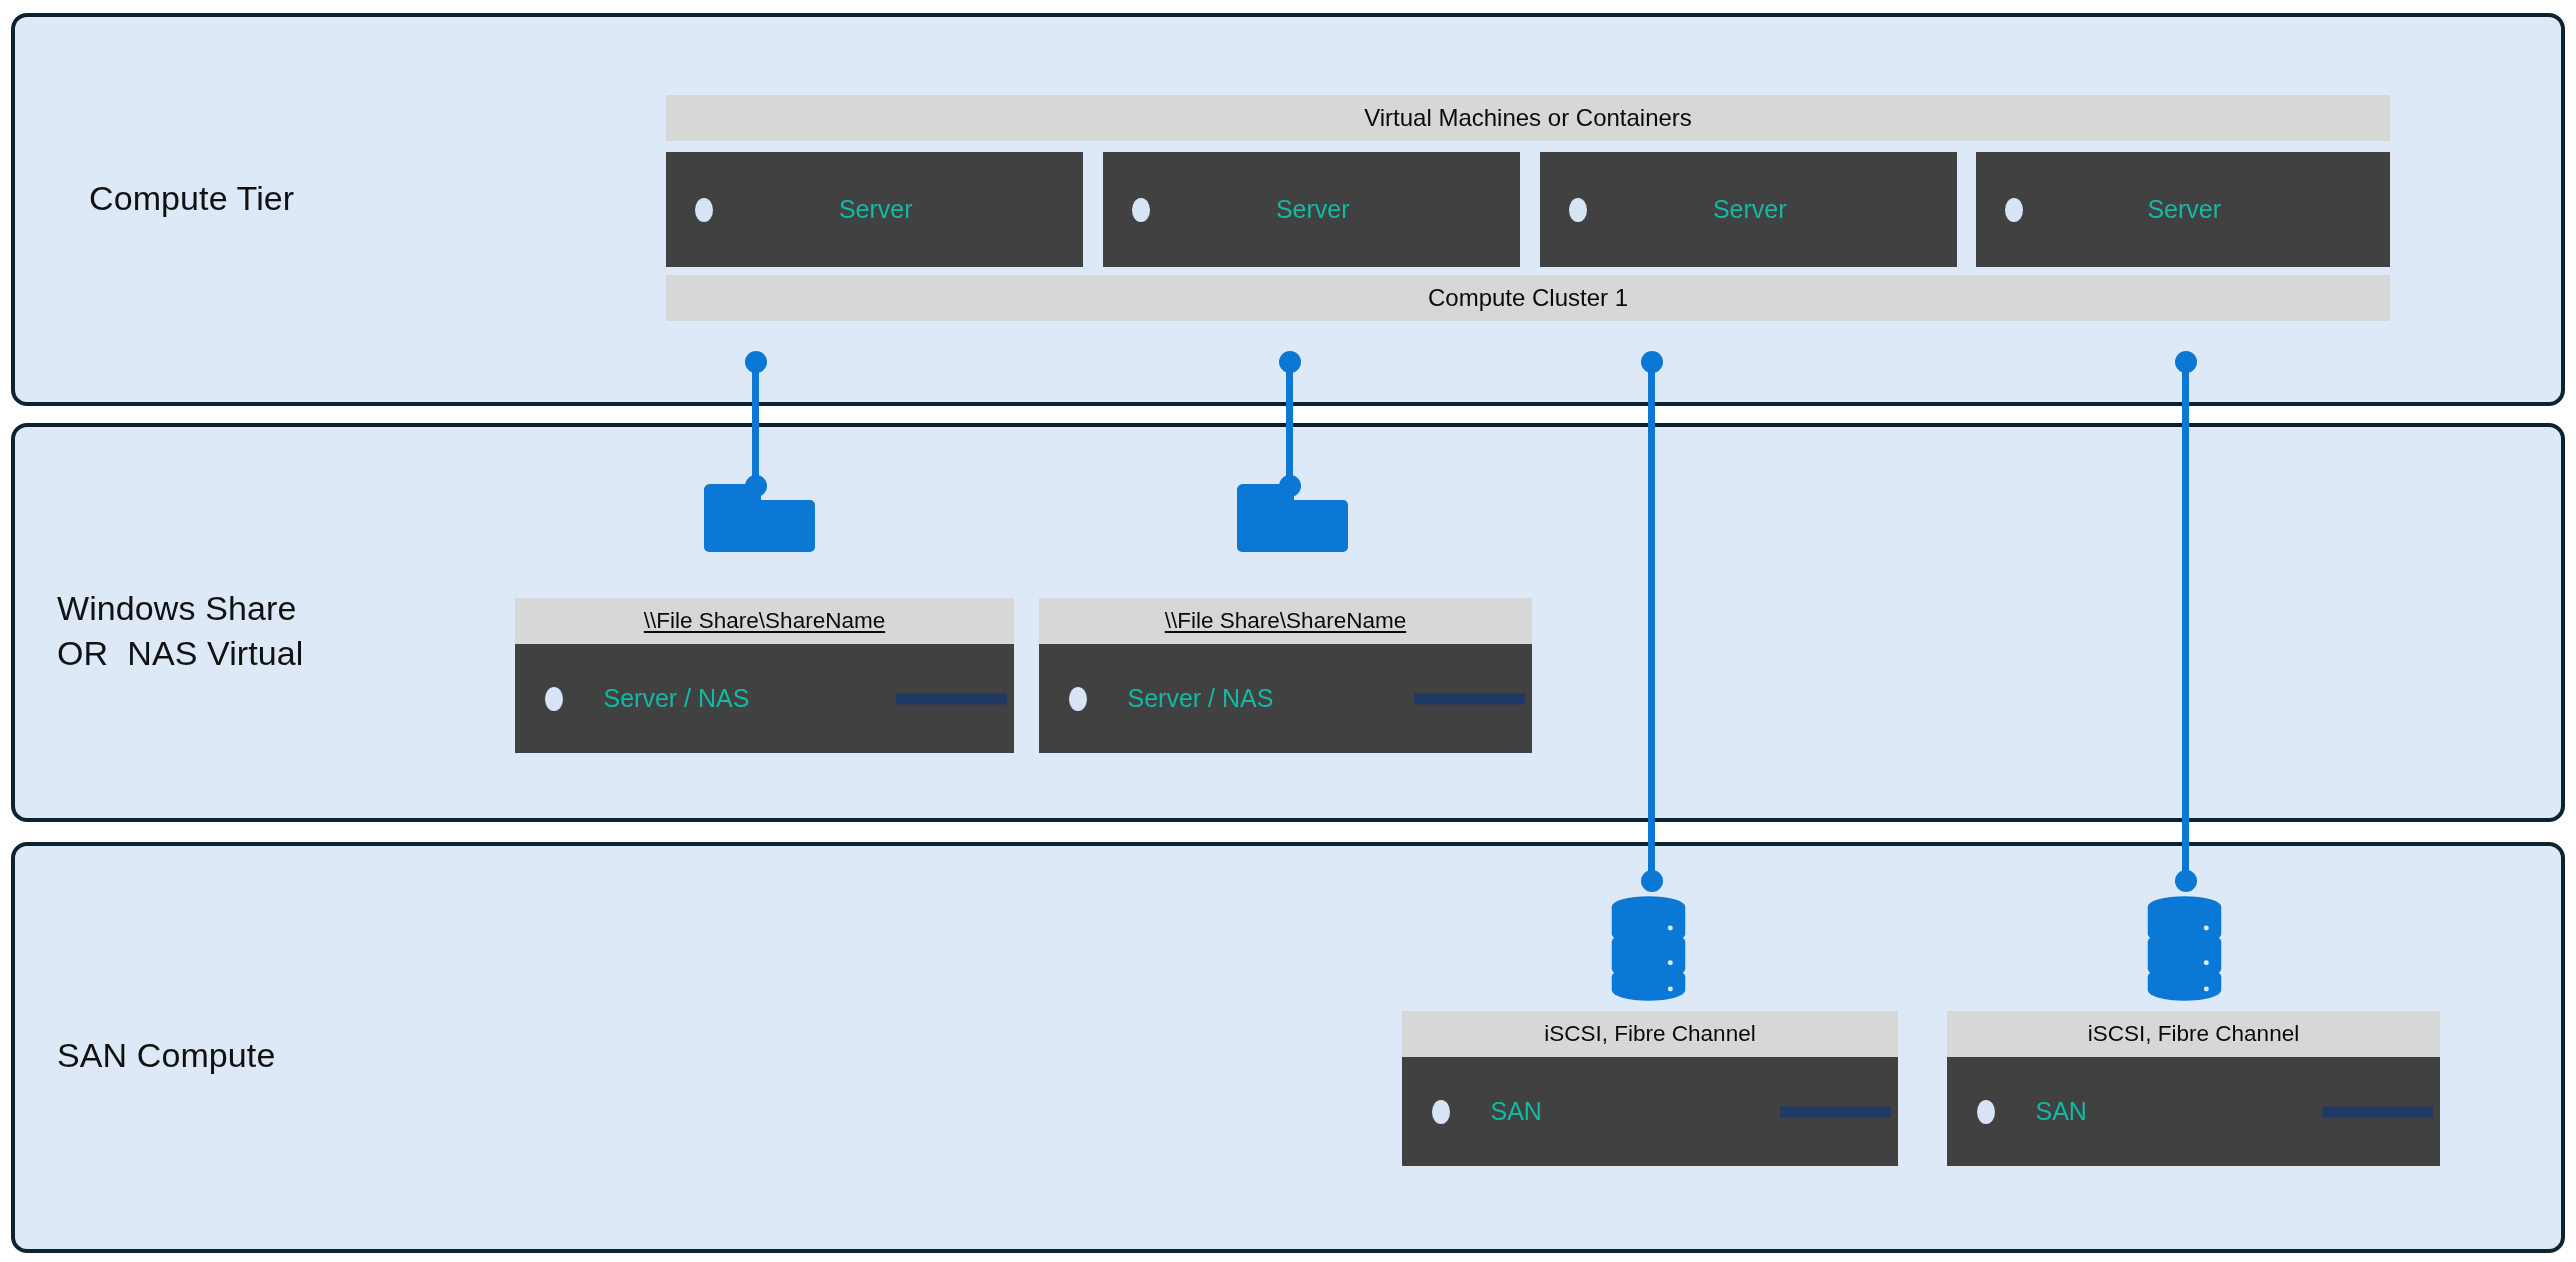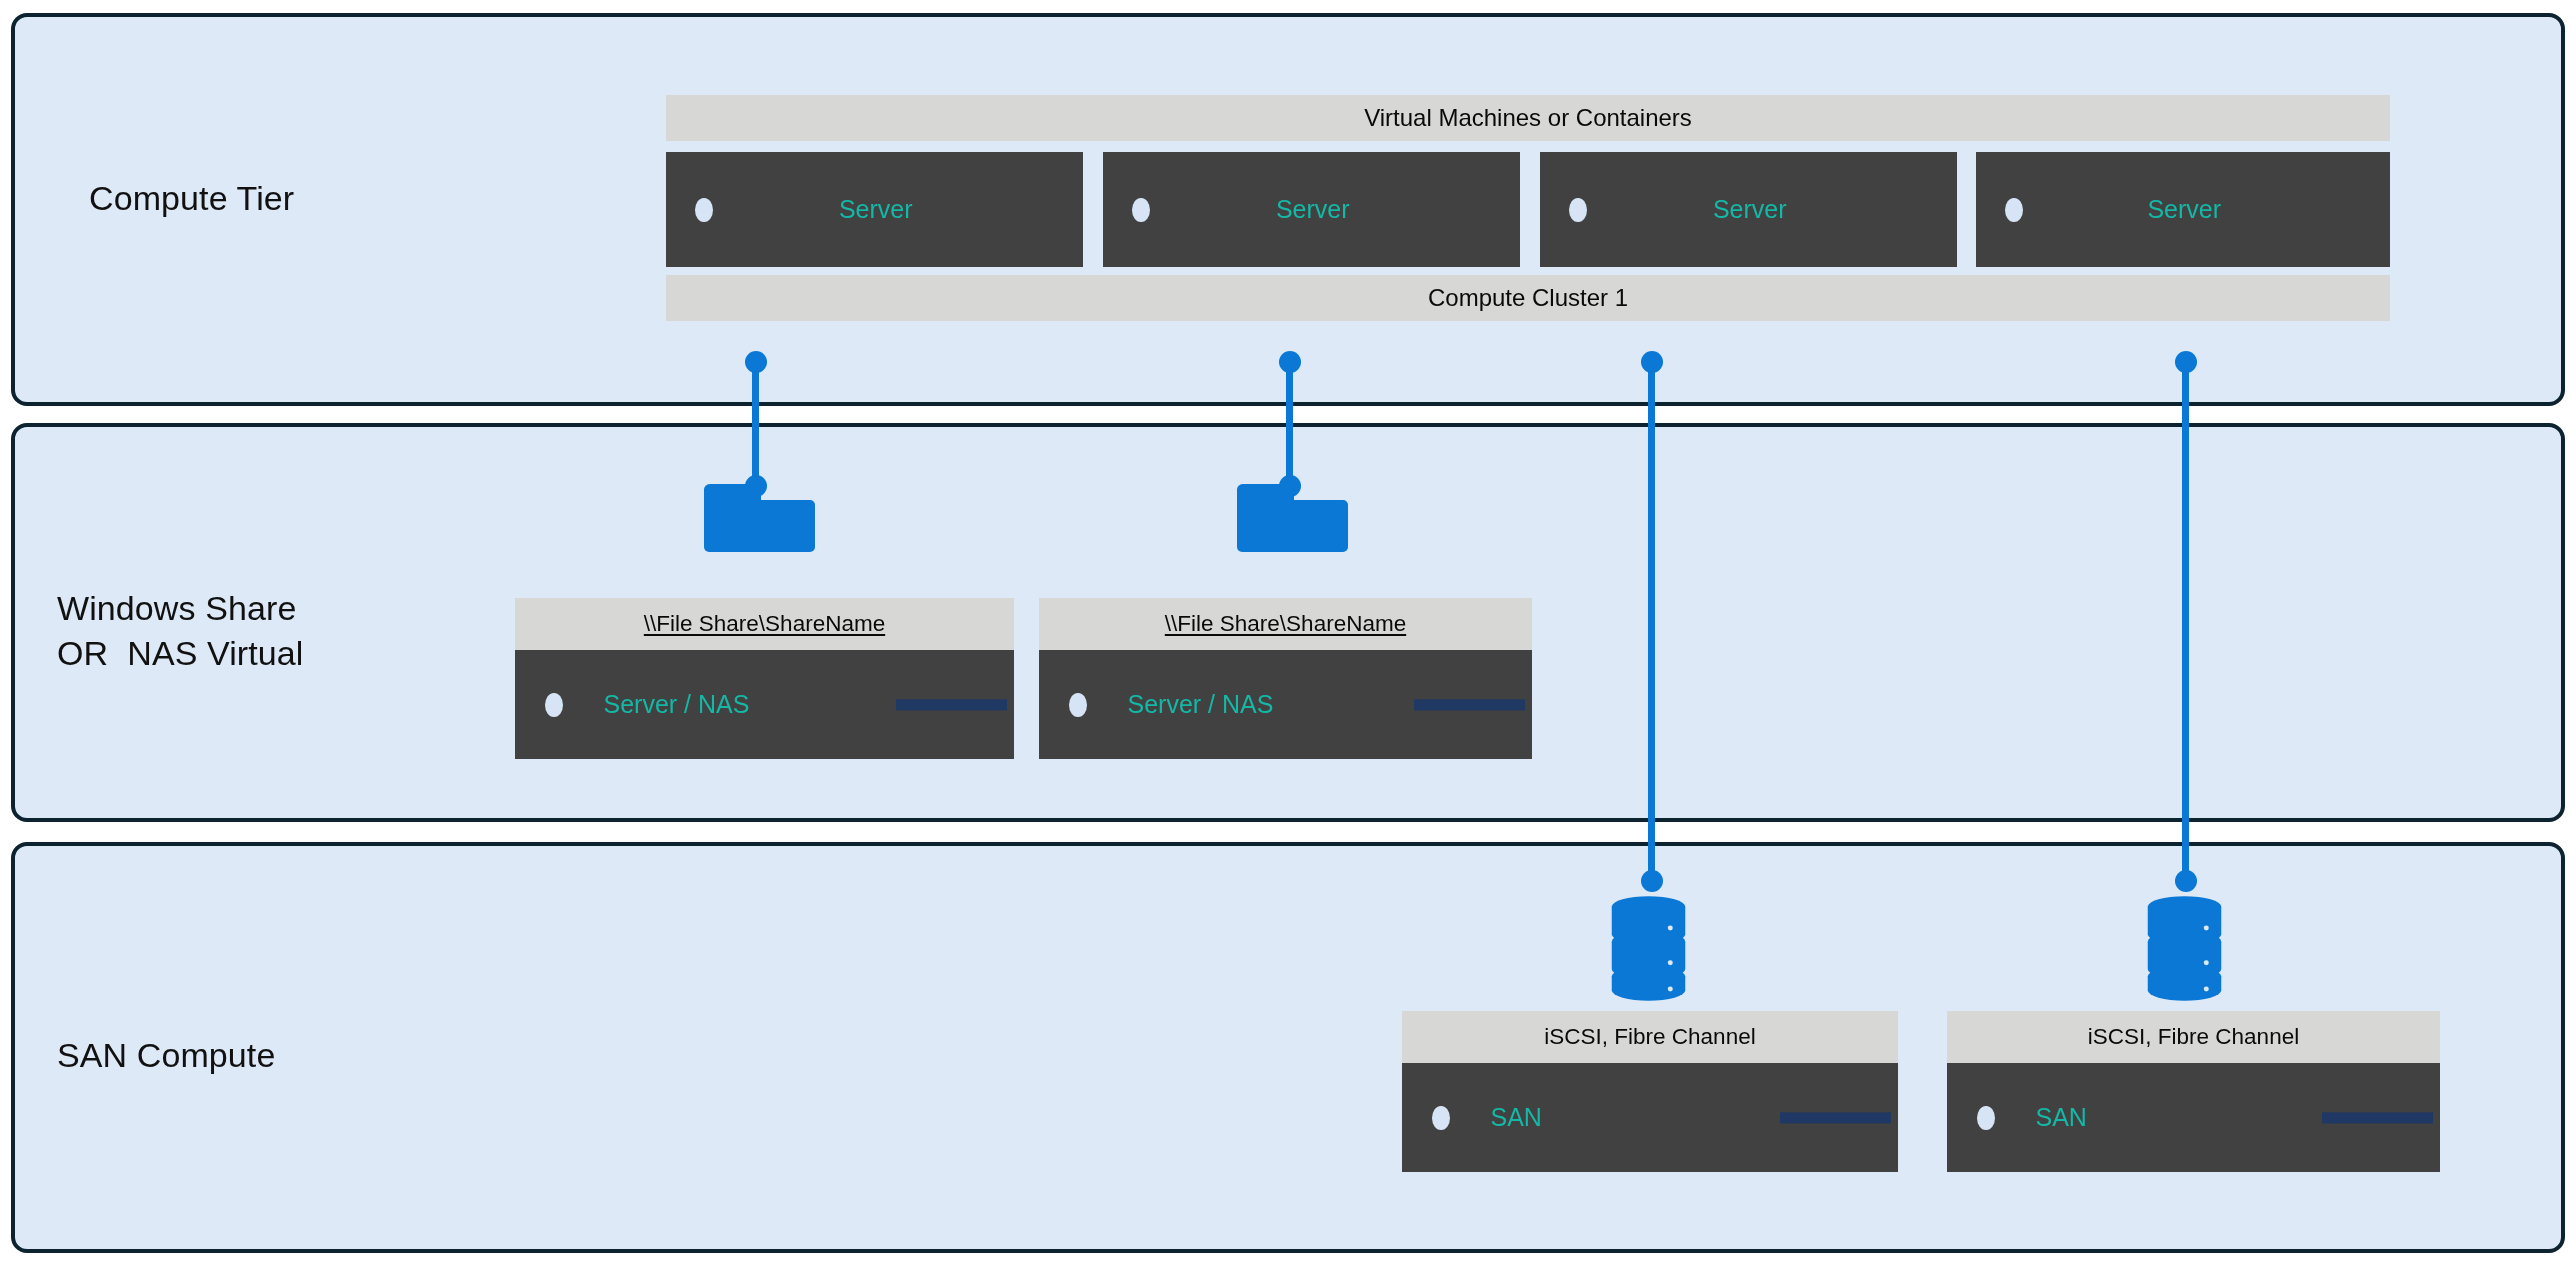--- a/index.html
+++ b/index.html
@@ -96,21 +96,21 @@
     align-items: center;
   }
   .compute-server .led { margin-left: 29px; }
   .compute-server .node-body-label {
     flex: 1 1 auto;
     text-align: center;
     margin-right: 44px;
   }
 
   
-  .store-node .node-header { height: 52px; font-size: 22.5px; }
+  .store-node .node-header { height: 46px; font-size: 22.5px; }
   .store-node .node-body   { height: 109px; }
   .store-node .led         { margin-left: 30px; }
   .store-node .node-body-label { margin-left: 41px; }
 
   
   .disk-array {
     position: absolute;
     right: 7.5px;
     top: 50%;
     transform: translateY(-50%);

